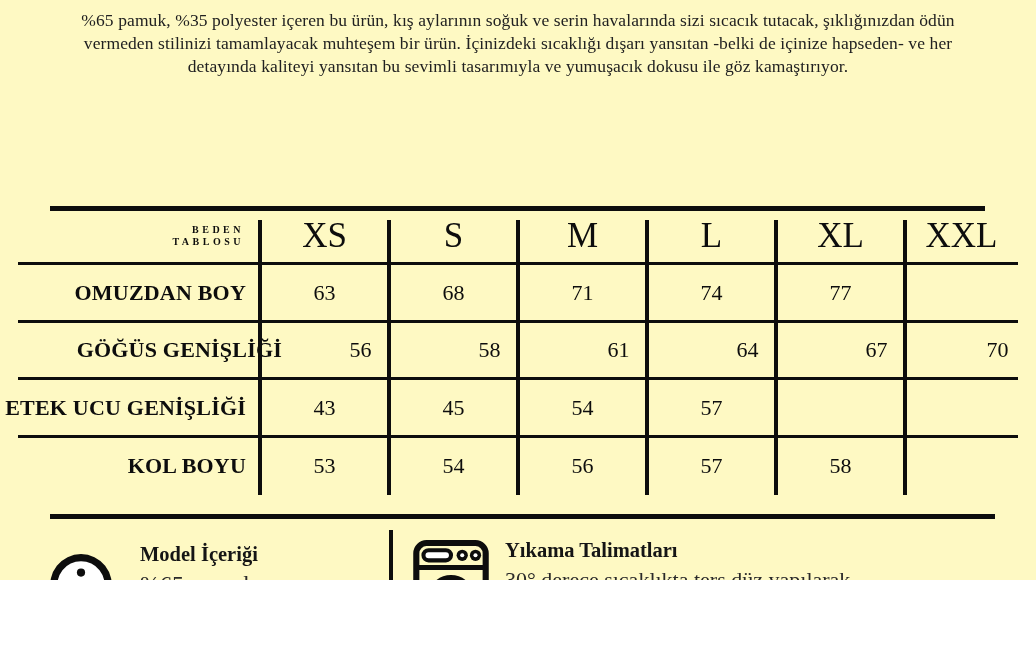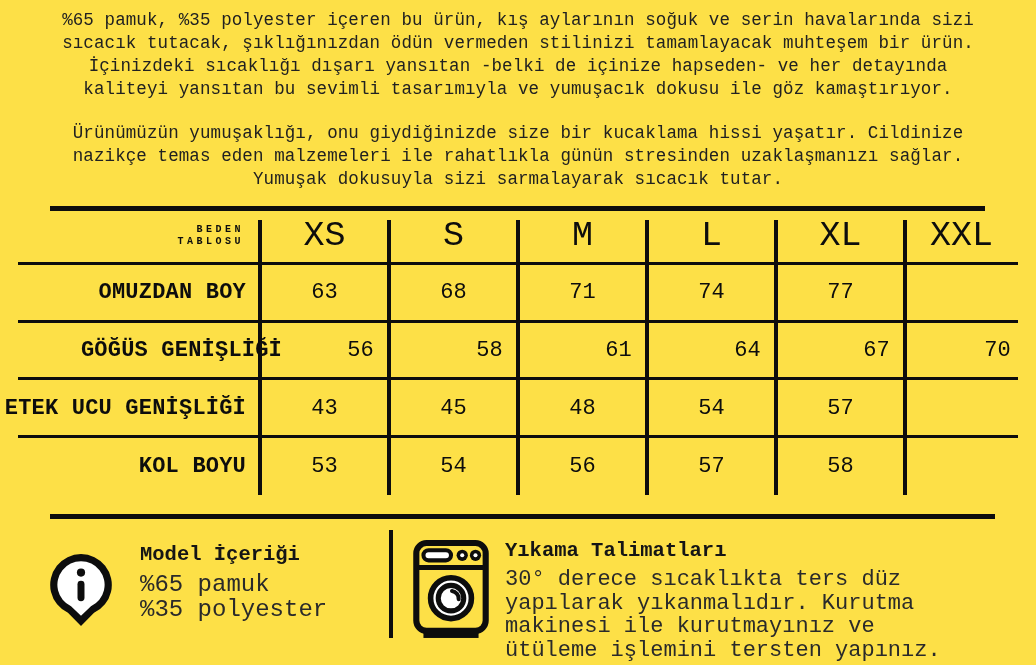--- a/index.html
+++ b/index.html
@@ -1,20 +1,20 @@
 <!DOCTYPE html>
 <html><head>
 <meta charset="utf-8">
 <style>
   html,body{margin:0;padding:0;background:#ffffff;}
   .page{
     position:relative;
-    width:1036px;height:665px;
-    background:#fde047;
-    font-family:Liberation Mono, monospace;
+    width:1036px;height:580px;
+    background:#fef9c3;
+    font-family:Liberation Serif, serif;
     color:#1c1c1c;
     overflow:hidden;
   }
   
   .para{
     position:absolute;left:62px;width:912px;
     text-align:center;
     font-size:17.5px;line-height:23px;
     color:#212121;
     letter-spacing:0.1px;
@@ -62,21 +62,20 @@
   .icon-wrap{position:absolute;}
   #info-icon{left:48px;top:552px;}
   #wash-icon{left:413px;top:540px;}
 </style>
 </head>
 <body>
 
 <div class="page">
 
   <div class="para" id="para1">%65 pamuk, %35 polyester içeren bu ürün, kış aylarının soğuk ve serin havalarında sizi sıcacık tutacak, şıklığınızdan ödün vermeden stilinizi tamamlayacak muhteşem bir ürün. İçinizdeki sıcaklığı dışarı yansıtan -belki de içinize hapseden- ve her detayında kaliteyi yansıtan bu sevimli tasarımıyla ve yumuşacık dokusu ile göz kamaştırıyor.</div>
-  <div class="para" id="para2">Ürünümüzün yumuşaklığı, onu giydiğinizde size bir kucaklama hissi yaşatır. Cildinize nazikçe temas eden malzemeleri ile rahatlıkla günün stresinden uzaklaşmanızı sağlar. Yumuşak dokusuyla sizi sarmalayarak sıcacık tutar.</div>
 
   <div class="hline" style="left:50px;top:206px;width:935px;height:5px;"></div>
   <div class="hline" style="left:18px;top:262px;width:1000px;height:3px;"></div>
   <div class="hline" style="left:18px;top:320px;width:1000px;height:3px;"></div>
   <div class="hline" style="left:18px;top:377px;width:1000px;height:3px;"></div>
   <div class="hline" style="left:18px;top:435px;width:1000px;height:3px;"></div>
   <div class="hline" style="left:50px;top:514px;width:945px;height:5px;"></div>
 
   <div class="vline" style="left:258px;top:220px;width:4px;height:275px;"></div>
   <div class="vline" style="left:387px;top:220px;width:4px;height:275px;"></div>
@@ -114,21 +113,20 @@
     <div class="cellval">61</div>
     <div class="cellval">64</div>
     <div class="cellval">67</div>
     <div class="cellval">70</div>
   </div>
 
   <div class="trow" style="top:381px;height:54px;">
     <div class="rowlabel">ETEK UCU GENİŞLİĞİ</div>
     <div class="cellval">43</div>
     <div class="cellval">45</div>
-    <div class="cellval">48</div>
     <div class="cellval">54</div>
     <div class="cellval">57</div>
   </div>
 
   <div class="trow" style="top:438px;height:56px;">
     <div class="rowlabel">KOL BOYU</div>
     <div class="cellval">53</div>
     <div class="cellval">54</div>
     <div class="cellval">56</div>
     <div class="cellval">57</div>

